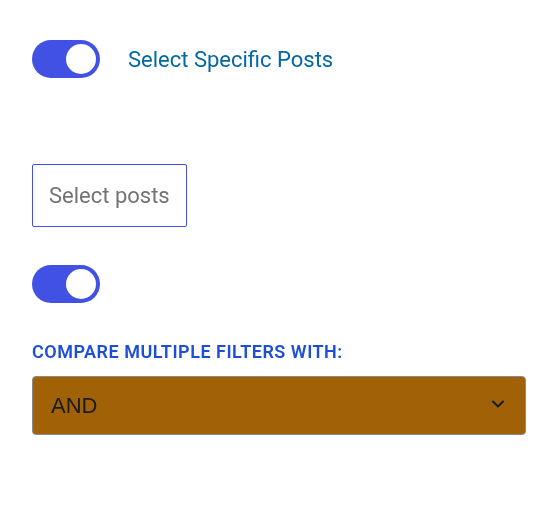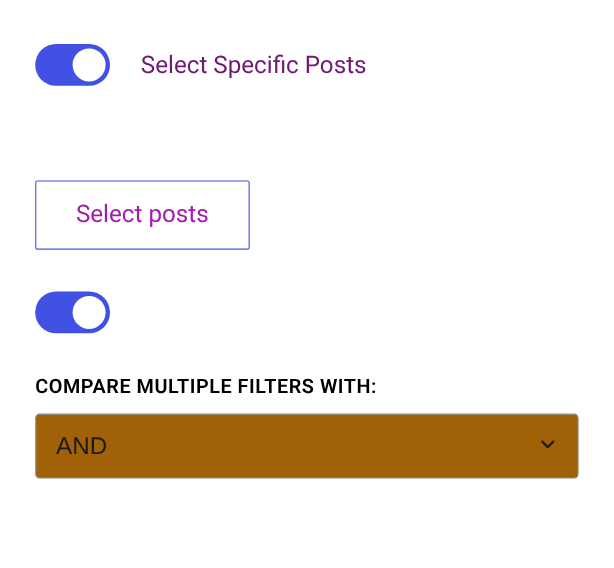--- a/index.html
+++ b/index.html
@@ -33,42 +33,42 @@
       position: absolute;
       top: 4px;
       right: 4px;
       width: 30px;
       height: 30px;
       background: #fff;
       border-radius: 50%;
     }
     .toggle-label {
       font-size: 22px;
-      color: #701a75;
+      color: #0369a1;
       font-weight: 400;
     }
     .spacer-lg {
       height: 62px;
     }
     .outline-btn {
       display: inline-block;
       border: 1px solid #4051e3;
-      color: #a21caf;
+      color: #737373;
       background: #fff;
       font-size: 22px;
-      padding: 18px 36px;
+      padding: 18px 16px;
       cursor: pointer;
       font-family: inherit;
       border-radius: 2px;
       margin-bottom: 38px;
     }
     .section-label {
       font-size: 18px;
       font-weight: 600;
-      color: #000000;
+      color: #1d4ed8;
       letter-spacing: 0.5px;
       text-transform: uppercase;
       margin-top: 38px;
       margin-bottom: 14px;
     }
     .select-wrap {
       position: relative;
       width: 100%;
     }
     .select {

